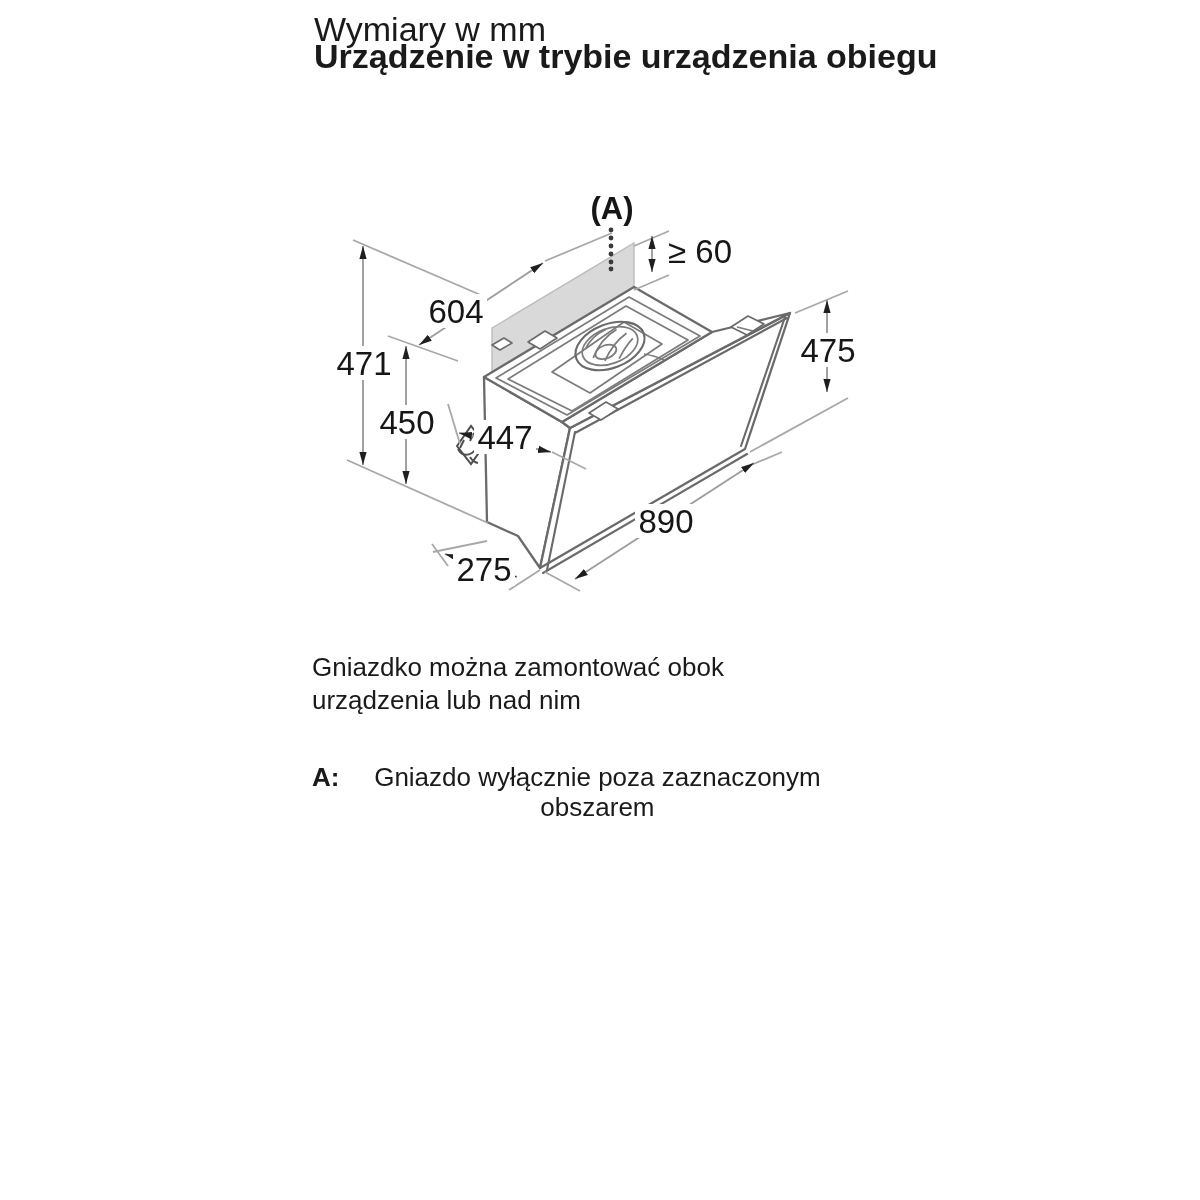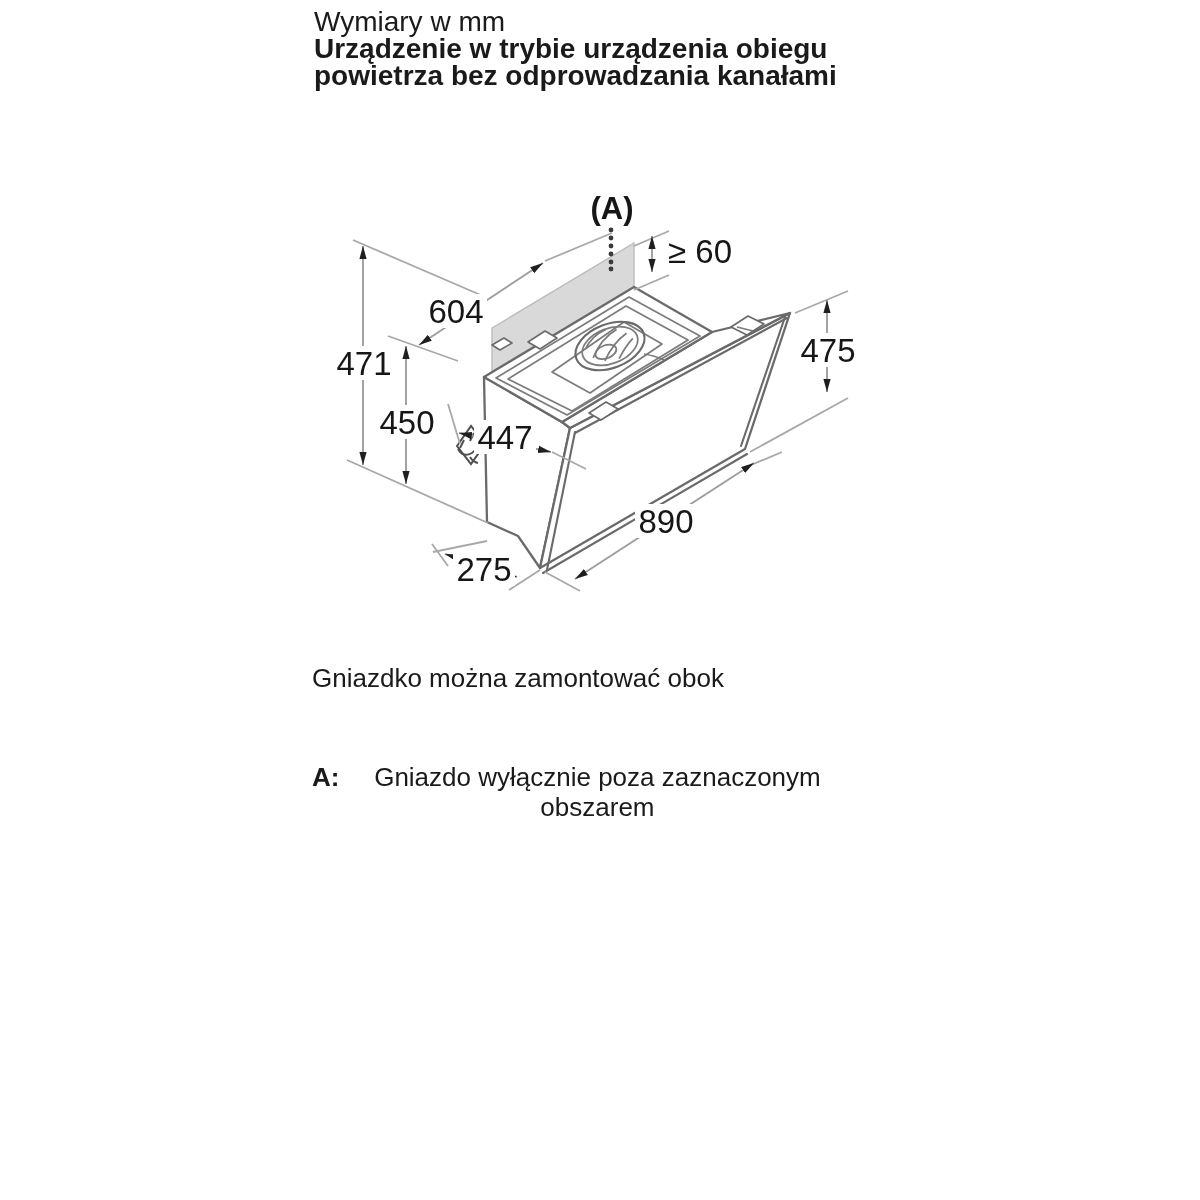--- a/index.html
+++ b/index.html
@@ -1,21 +1,21 @@
 <!DOCTYPE html>
 <html><head>
 <meta charset="utf-8">
 <style>
   html,body{margin:0;padding:0;background:#ffffff;}
   .page{position:relative;width:1200px;height:1200px;background:#ffffff;overflow:hidden;
         font-family:"Liberation Sans",sans-serif;color:#1a1a1a;}
-  .hdr{position:absolute;left:314px;top:8px;line-height:27px;font-size:28px;white-space:nowrap;}
+  .hdr{position:absolute;left:314px;top:16px;line-height:27px;font-size:34px;white-space:nowrap;}
   .hdr .t1{font-weight:400;}
   .hdr .t2{font-weight:700;}
-  .note1{position:absolute;left:312px;top:651px;font-size:26px;line-height:33px;font-weight:400;white-space:nowrap;margin-top:11px;}
+  .note1{position:absolute;left:312px;top:651px;font-size:26px;line-height:33px;font-weight:400;white-space:nowrap;}
   .noteA{position:absolute;left:312px;top:762px;font-size:26px;line-height:30px;display:flex;align-items:flex-start;}
   .noteA .ak{font-weight:700;margin-right:8px;white-space:nowrap;}
   .noteA .at{font-weight:400;width:500px;text-align:center;}
   svg.diagram{position:absolute;left:0;top:0;}
   .dim{stroke:#9e9e9e;stroke-width:1.9;fill:none;}
   .ext{stroke:#a8a8a8;stroke-width:1.8;fill:none;}
   .hood{stroke:#6a6a6a;stroke-width:2.3;fill:#ffffff;stroke-linejoin:round;}
   .hoodln{stroke:#6a6a6a;stroke-width:2.1;fill:none;stroke-linejoin:round;stroke-linecap:round;}
   .inner{stroke:#7b7b7b;stroke-width:1.7;fill:none;stroke-linejoin:round;}
   .clip{stroke:#6a6a6a;stroke-width:1.6;fill:#ffffff;stroke-linejoin:round;}
@@ -24,21 +24,20 @@
   .lblbox{fill:#ffffff;}
 </style>
 </head>
 <body>
 
 <div class="page">
 
   <div class="hdr">
     <div class="t1">Wymiary w mm</div>
     <div class="t2">Urządzenie w trybie urządzenia obiegu</div>
-    <div class="t2">powietrza bez odprowadzania kanałami</div>
   </div>
 
   <svg class="diagram" width="1200" height="1200" viewBox="0 0 1200 1200">
     <defs>
       <marker id="ah" markerUnits="userSpaceOnUse" markerWidth="15" markerHeight="10" refX="13" refY="5" orient="auto">
         <path d="M13,5 L0,8.6 L0,1.4 Z" fill="#1f1f1f"></path>
       </marker>
       <marker id="ahr" markerUnits="userSpaceOnUse" markerWidth="15" markerHeight="10" refX="13" refY="5" orient="auto-start-reverse">
         <path d="M13,5 L0,8.6 L0,1.4 Z" fill="#1f1f1f"></path>
       </marker>
@@ -155,20 +154,21 @@
       <rect class="lblbox" x="635" y="504" width="62" height="34"></rect>
       <text class="dimtxt" x="666" y="533" text-anchor="middle">890</text>
 
       <rect class="lblbox" x="453" y="552" width="62" height="34"></rect>
       <text class="dimtxt" x="484" y="581" text-anchor="middle">275</text>
     </g>
   </svg>
 
   <div class="note1">
     <div>Gniazdko można zamontować obok</div>
+    <div>urządzenia lub nad nim</div>
   </div>
 
   <div class="noteA">
     <span class="ak">A:</span>
     <span class="at">Gniazdo wyłącznie poza zaznaczonym obszarem</span>
   </div>
 
 </div>
 
 </body></html>

